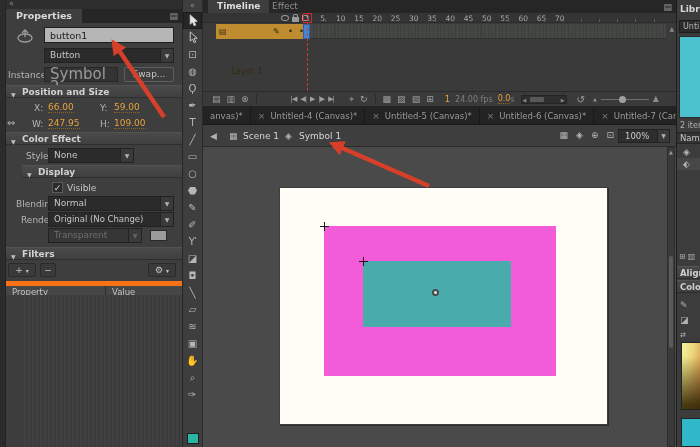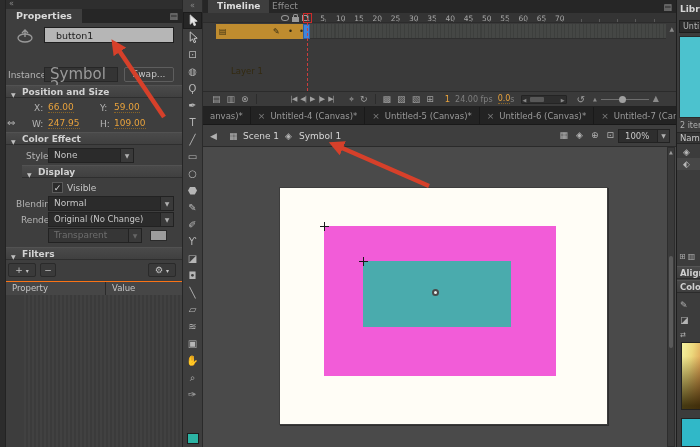--- a/index.html
+++ b/index.html
@@ -15,27 +15,27 @@
   #props-tabbar { position:absolute; left:6px; top:9px; right:0; height:14px; background:#262626; }
   #props-tab { position:absolute; left:0; top:0; height:14px; padding:0 10px; background:#3e3e3e; color:#dadada; font-size:9.5px; font-weight:bold; line-height:14px; }
   #props-menu-icon { position:absolute; right:4px; top:2px; color:#9a9a9a; font-size:9px; }
   #props-content { position:absolute; left:6px; top:23px; right:0; bottom:0; }
   .plabel { position:absolute; color:#b4b4b4; font-size:9px; }
   .sect-header { position:absolute; left:0; right:0; height:13px; background:linear-gradient(#4a4a4a,#404040); border-top:1px solid #525252; border-bottom:1px solid #2e2e2e; color:#d2d2d2; font-size:9px; font-weight:bold; line-height:12px; padding-left:16px; }
   .sect-header .tri { position:absolute; left:5px; top:3px; font-size:6px; color:#c0c0c0; }
   .dselect { position:absolute; height:15px; background:#2b2b2b; border:1px solid #222; color:#c6c6c6; font-size:9px; line-height:13px; padding-left:5px; }
   .dselect .dd { position:absolute; right:0; top:0; bottom:0; width:13px; border-left:1px solid #222; background:#3a3a3a; color:#b0b0b0; font-size:6px; text-align:center; line-height:13px; }
   .orange-val { color:#e8a23c; font-size:9px; border-bottom:1px dotted #8a6526; }
-  #name-input { position:absolute; left:38px; top:4px; width:130px; height:16px; background:#b6b6b6; border:1px solid #1e1e1e; color:#1d1d1d; font-size:9.5px; line-height:14px; padding-left:11px; }
+  #name-input { position:absolute; left:38px; top:4px; width:130px; height:16px; background:#b6b6b6; border:1px solid #1e1e1e; color:#1d1d1d; font-size:9.5px; line-height:14px; padding-left:5px; }
   #btn-instance-icon { position:absolute; left:10px; top:6px; width:20px; height:14px; }
   #symbol-field { position:absolute; left:38px; top:44px; width:74px; height:15px; background:#343434; border:1px solid #272727; color:#9a9a9a; font-size:15px; line-height:13px; padding-left:5px; }
   #swap-btn { position:absolute; left:118px; top:44px; width:50px; height:15px; background:#3d3d3d; border:1px solid #5e5e5e; border-radius:2px; color:#c8c8c8; font-size:9px; text-align:center; line-height:13px; }
   #visible-check { position:absolute; left:46px; top:1px; width:11px; height:11px; background:#2b2b2b; border:1px solid #5a5a5a; color:#d8d8d8; font-size:9px; line-height:10px; text-align:center; }
   .mini-btn { position:absolute; height:14px; background:#3a3a3a; border:1px solid #2a2a2a; border-radius:2px; color:#c4c4c4; font-size:9px; text-align:center; line-height:12px; }
-  #filters-table-head { position:absolute; left:0; right:0; height:22px; background:#464646; border-top:1px solid #f97316; border-bottom:1px solid #2b2b2b; }
+  #filters-table-head { position:absolute; left:0; right:0; height:22px; background:#464646; border-top:5px solid #f97316; border-bottom:1px solid #2b2b2b; }
   #filters-table-head .cell { position:absolute; top:0; height:13px; color:#c6c6c6; font-size:8.5px; line-height:12px; padding-left:6px; }
   #filters-area { position:absolute; left:0; right:0; bottom:0; background:repeating-linear-gradient(90deg,#3b3b3b 0 2px,#414141 2px 4px); }
   #filters-area .strip { position:absolute; left:0; top:0; bottom:0; width:18px; background:#3d3d3d; }
 
   
   #tools-panel { position:absolute; left:182px; top:0; width:21px; height:447px; background:#3e3e3e; border-left:1px solid #262626; border-right:1px solid #2a2a2a; }
   #tools-chevron { position:absolute; top:1px; left:0; right:0; text-align:center; color:#8a8a8a; font-size:8px; }
   #tools-list { position:absolute; top:12px; left:0; right:0; }
   .tool { width:19px; height:17px; display:flex; align-items:center; justify-content:center; color:#b6b6b6; font-size:10px; margin:0 auto; }
   .tool.active { background:#262626; box-shadow:inset 0 0 0 1px #1c1c1c; }
@@ -146,20 +146,24 @@
     <div id="props-tabbar">
       <div id="props-tab">Properties</div>
       <div id="props-menu-icon">▤</div>
     </div>
     <div id="props-content">
       <svg id="btn-instance-icon" viewBox="0 0 20 14">
         <ellipse cx="9" cy="9" rx="7" ry="4" fill="none" stroke="#9a9a9a" stroke-width="1.3"></ellipse>
         <path d="M9 1 L9 8 M6 4 L9 1 L12 4" fill="none" stroke="#9a9a9a" stroke-width="1.3"></path>
       </svg>
       <input id="name-input" readonly="" value="button1" style="">
+      <div class="dselect" style="left:38px; top:25px; width:130px;">
+        <span>Button</span>
+        <span class="dd">▼</span>
+      </div>
       <div class="plabel" style="left:2px; top:47px;">Instance of:</div>
       <div id="symbol-field">Symbol 2</div>
       <div id="swap-btn">Swap...</div>
 
       <div class="sect-header" style="top:62px;">
         <span class="tri">▼</span>
         <span>Position and Size</span>
       </div>
       <div class="plabel" style="left:28px; top:80px;">X:</div>
       <span class="orange-val abs" style="left:42px; top:79px;">66.00</span>

